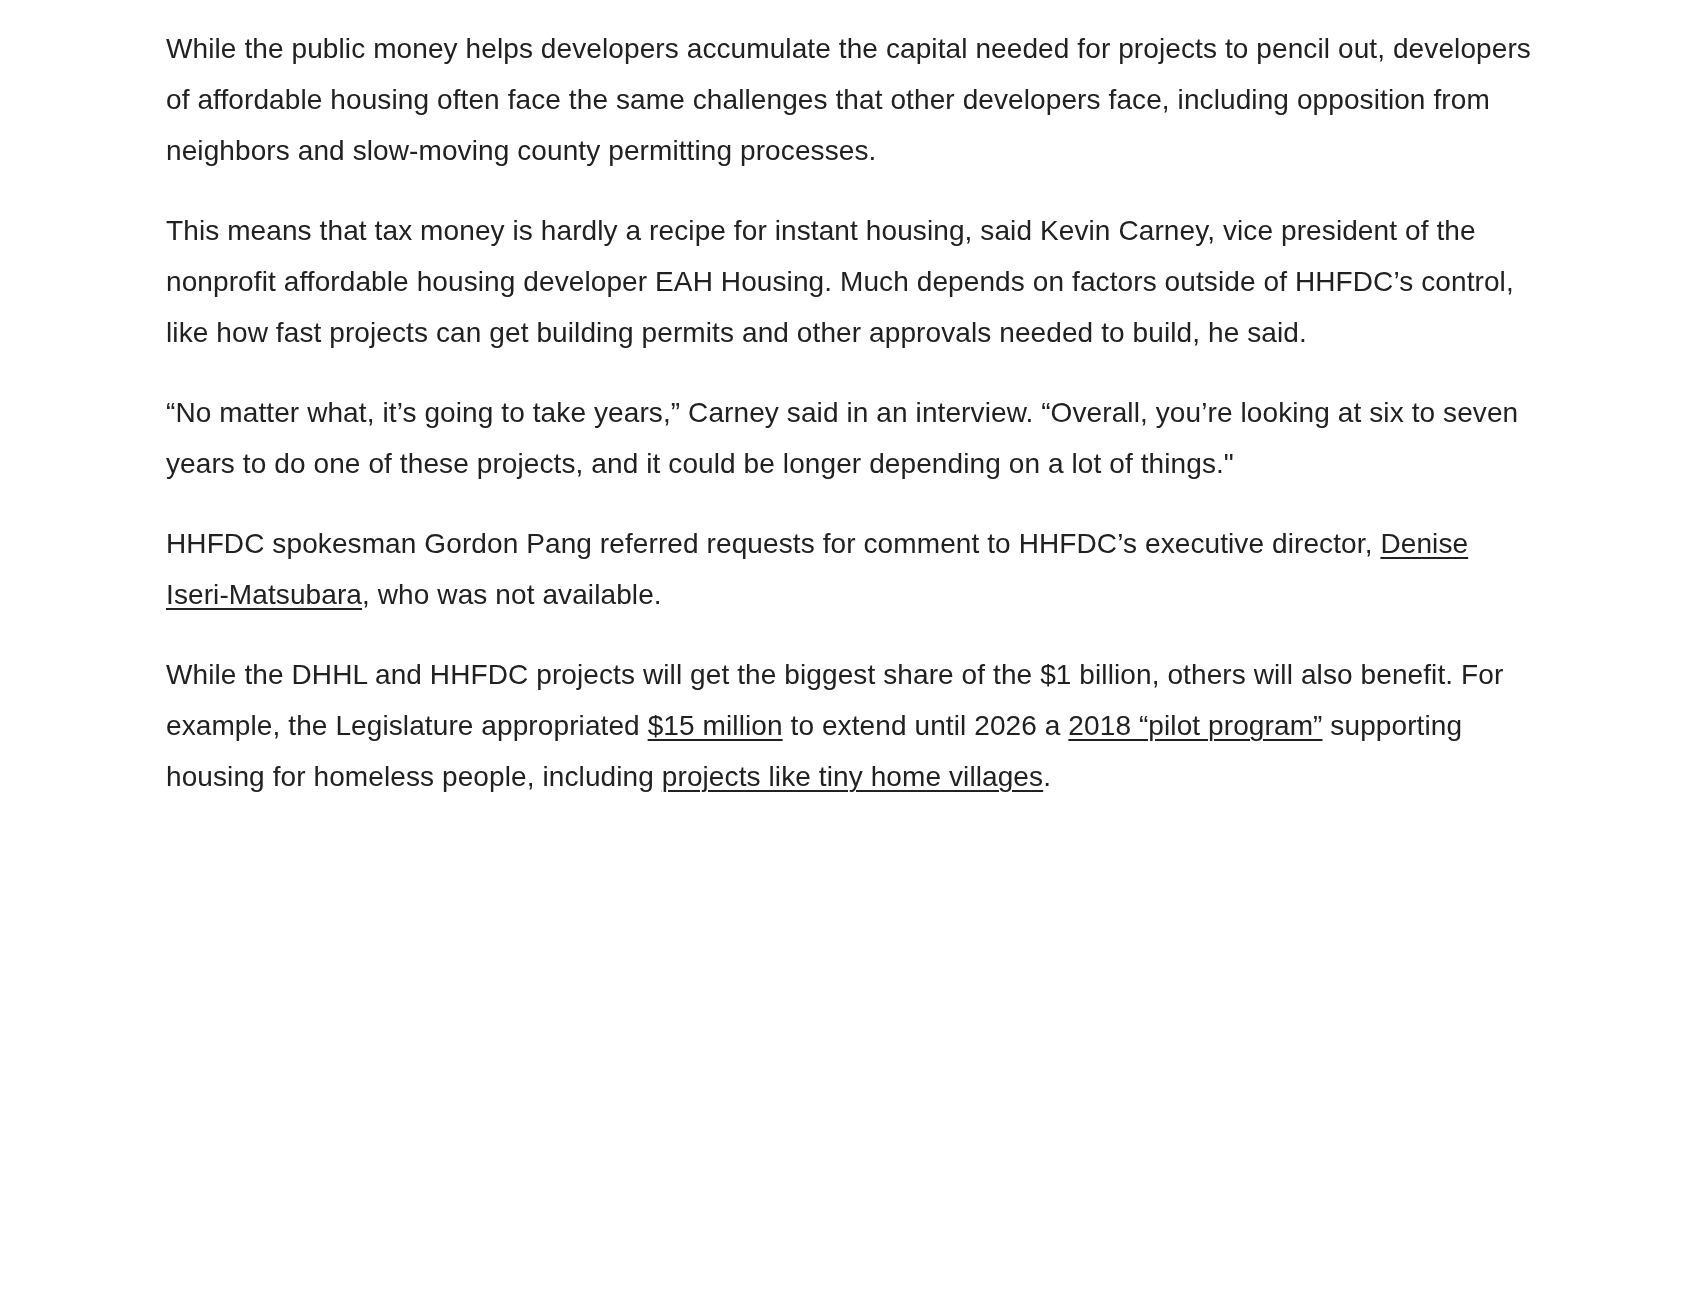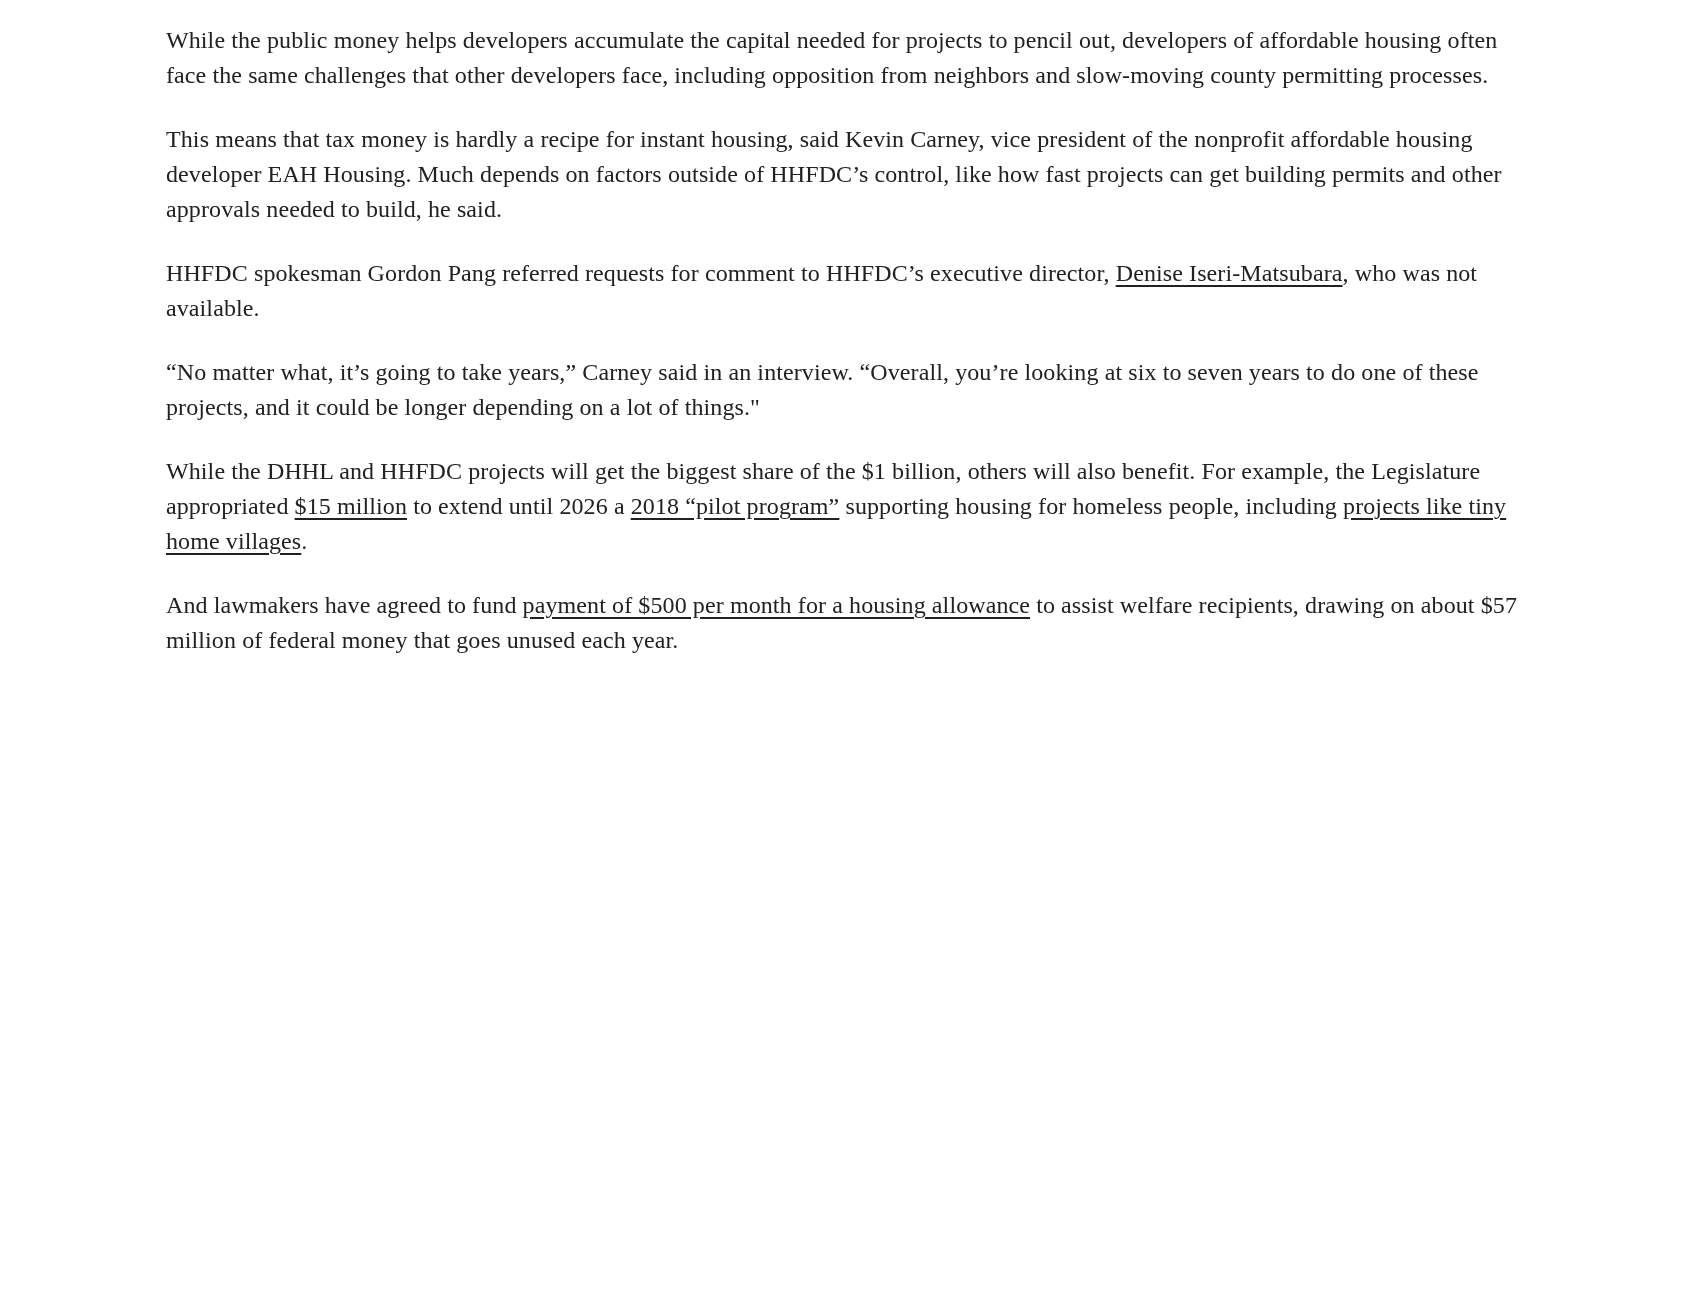--- a/index.html
+++ b/index.html
@@ -12,23 +12,23 @@
     height: 1305px;
     overflow: hidden;
   }
   .article {
     box-sizing: border-box;
     padding: 23px 0 0 166px;
     width: 1540px;
   }
   .article p {
     margin: 0 0 29px 0;
-    font-family: Liberation Serif, serif;
-    font-size: 24px;
-    line-height: 35px;
+    font-family: Liberation Sans, sans-serif;
+    font-size: 28px;
+    line-height: 51px;
     letter-spacing: 0.1px;
     color: #212121;
     max-width: 1365px;
   }
   .article a.inline-link {
     color: #212121;
     text-decoration: underline;
     text-decoration-thickness: 2px;
     text-underline-offset: 4px;
     cursor: pointer;
@@ -36,22 +36,21 @@
 </style>
 </head>
 <body>
 
 <article class="article">
 
   <p><span>While the public money helps developers accumulate the capital needed for projects to pencil out, developers of affordable housing often face the same challenges that other developers face, including opposition from neighbors and slow-moving county permitting processes.</span></p>
 
   <p><span>This means that tax money is hardly a recipe for instant housing, said Kevin Carney, vice president of the nonprofit affordable housing developer EAH Housing. Much depends on factors outside of HHFDC’s control, like how fast projects can get building permits and other approvals needed to build, he said.</span></p>
 
+  <p><span>“No matter what, it’s going to take years,” Carney said in an interview. “Overall, you’re looking at six to seven years to do one of these projects, and it could be longer depending on a lot of things."</span></p>
+
   <p><span>HHFDC spokesman Gordon Pang referred requests for comment to HHFDC’s executive director, </span><a class="inline-link" href="#">Denise Iseri-Matsubara</a><span>, who was not available.</span></p>
-
-  <p><span>“No matter what, it’s going to take years,” Carney said in an interview. “Overall, you’re looking at six to seven years to do one of these projects, and it could be longer depending on a lot of things."</span></p>
 
   <p><span>While the DHHL and HHFDC projects will get the biggest share of the $1 billion, others will also benefit. For example, the Legislature appropriated </span><a class="inline-link" href="#">$15 million</a><span> to extend until 2026 a </span><a class="inline-link" href="#">2018 “pilot program”</a><span> supporting housing for homeless people, including </span><a class="inline-link" href="#">projects like tiny home villages</a><span>.</span></p>
 
 
-  <p><span>And lawmakers have agreed to fund </span><a class="inline-link" href="#">payment of $500 per month for a housing allowance</a><span> to assist welfare recipients, drawing on about $57 million of federal money that goes unused each year.</span></p>
 
 </article>
 
 </body></html>

